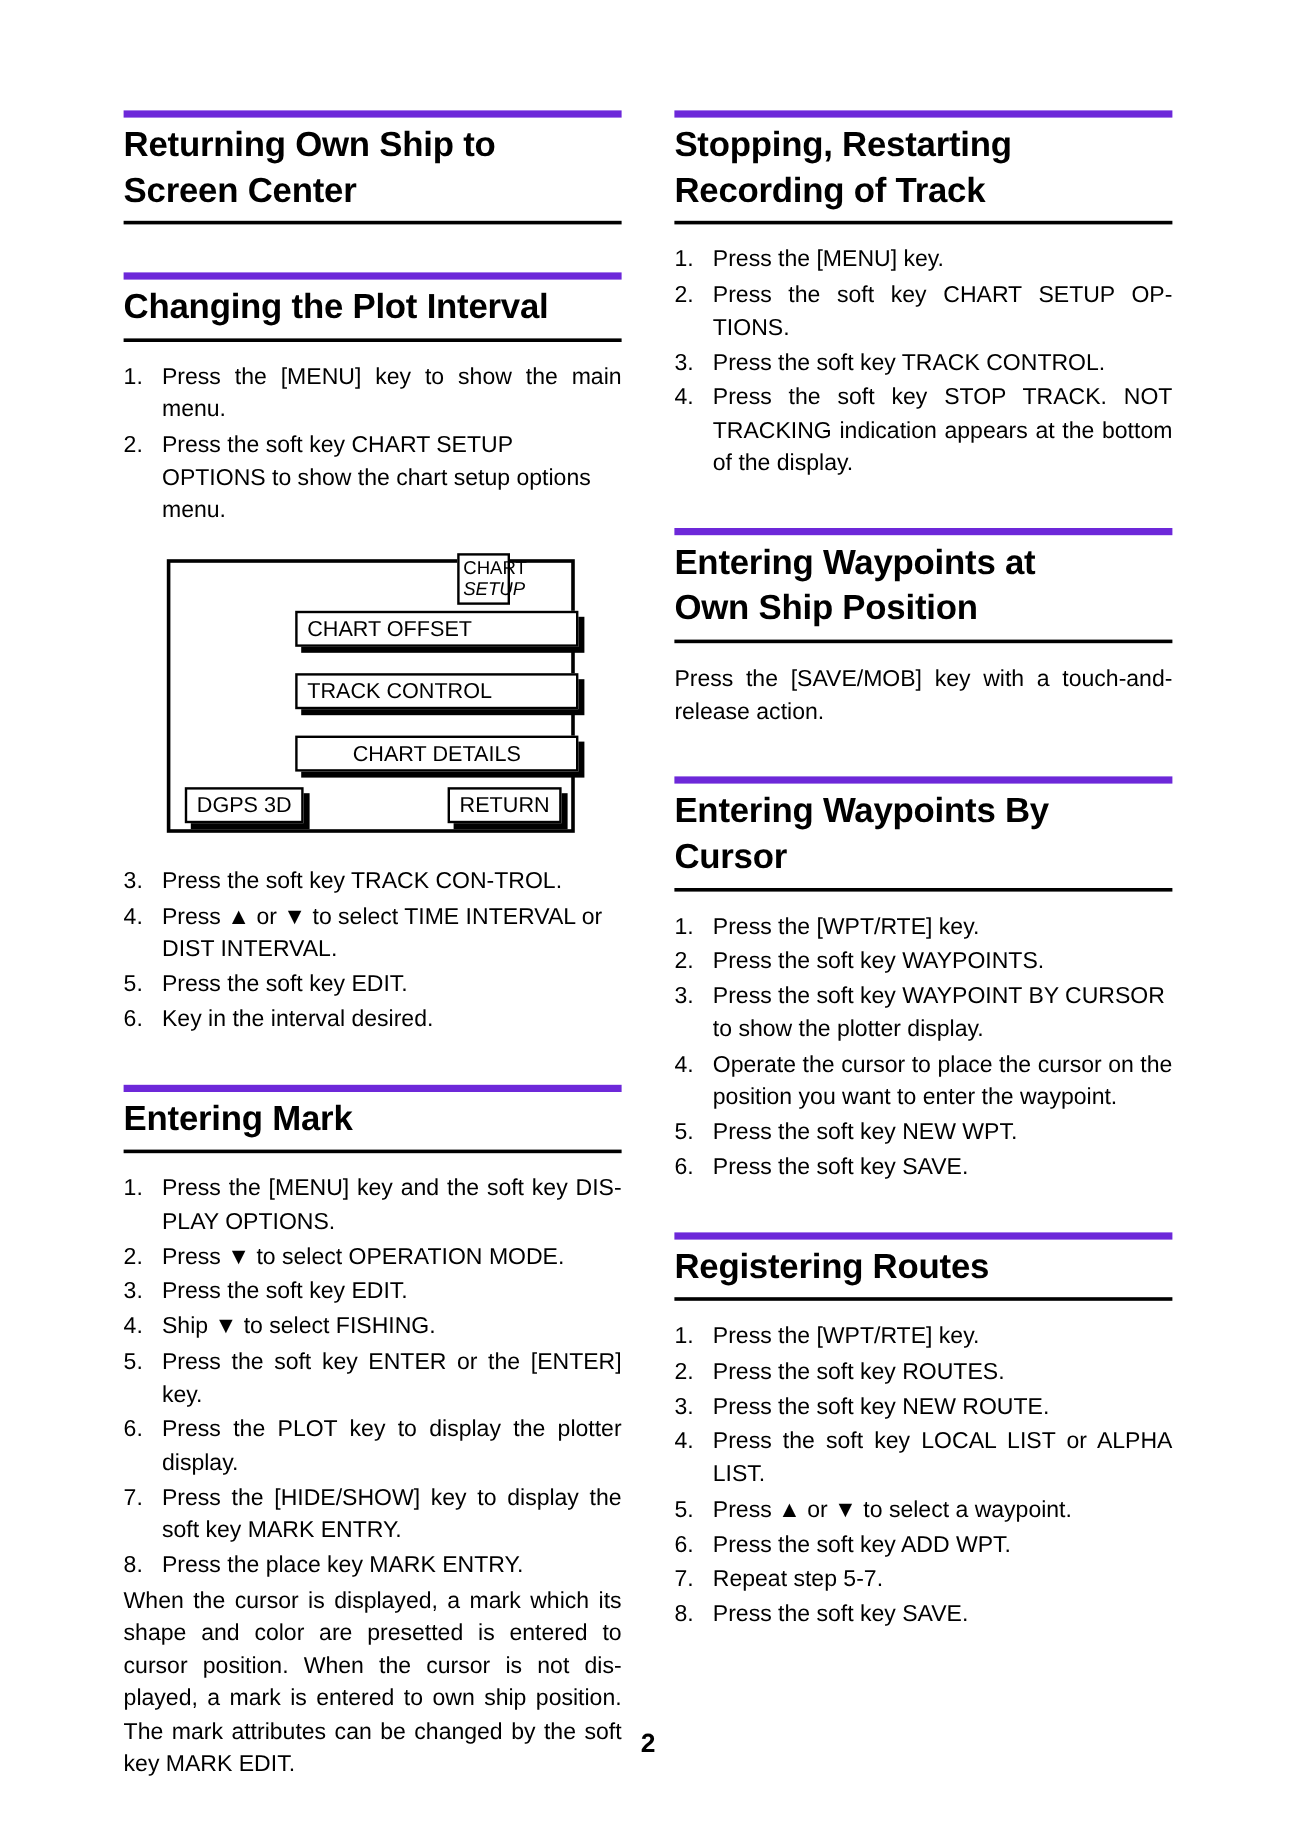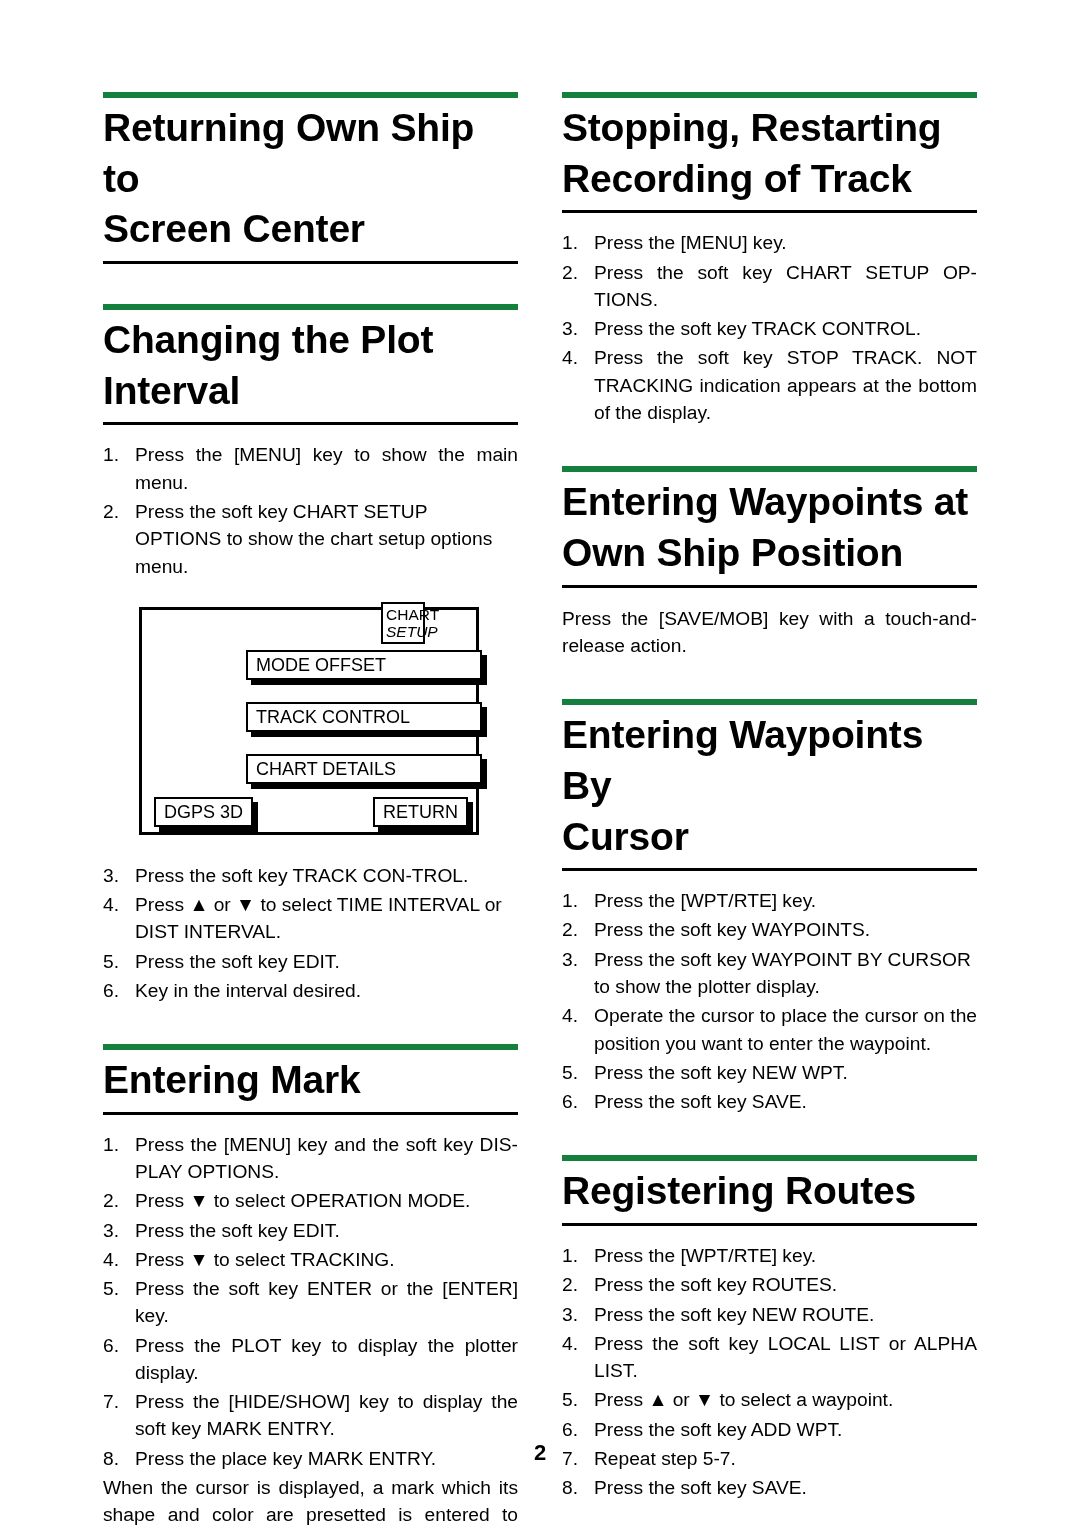--- a/index.html
+++ b/index.html
@@ -30,25 +30,25 @@
     width: 874px;
     display: flex;
     gap: 44px;
   }
   .col {
     width: 415px;
   }
 
   
   .heading {
-    border-top: 6px solid #15803d;
+    border-top: 6px solid #6d28d9;
     border-bottom: 3px solid #000;
     padding: 5px 0 6px 0;
     margin: 0 0 0 0;
-    font-size: 39px;
+    font-size: 29px;
     font-weight: bold;
     line-height: 1.30;
     letter-spacing: -0.2px;
   }
   .heading .ln { display: block; }
 
   .sec { margin-bottom: 0; }
   .sec + .sec { margin-top: 40px; }
 
   
@@ -143,21 +143,21 @@
     box-shadow: 5px 5px 0 0 #000;
     white-space: nowrap;
   }
   .skey.menu {
     left: 104px;
     width: 236px;
     height: 30px;
   }
   .sk1 { top: 40px; }
   .sk2 { top: 92px; }
-  .sk3 { top: 144px; }
+  .sk3 { top: 144px; text-align: center; }
 
   .skey.dgps {
     left: 12px;
     top: 187px;
     height: 30px;
   }
   .skey.return {
     right: 8px;
     top: 187px;
     height: 30px;
@@ -201,21 +201,21 @@
             <span class="txt">Press the [MENU] key to show the main menu.</span>
           </li>
           <li>
             <span class="num">2.</span>
             <span class="txt">Press the soft key CHART SETUP OPTIONS to show the chart setup options menu.</span>
           </li>
         </ol>
 
         <div class="figure-wrap">
           <div class="screen">
-            <div class="skey menu sk1">MODE OFFSET</div>
+            <div class="skey menu sk1">CHART OFFSET</div>
             <div class="skey menu sk2">TRACK CONTROL</div>
             <div class="skey menu sk3">CHART DETAILS</div>
             <div class="skey dgps">DGPS 3D</div>
             <div class="skey return">RETURN</div>
           </div>
           <div class="label-chart-setup">
             <span class="l1">CHART</span>
             <span class="l2">SETUP</span>
           </div>
         </div>
@@ -253,21 +253,21 @@
           <li>
             <span class="num">2.</span>
             <span class="txt">Press ▼ to select OPERATION MODE.</span>
           </li>
           <li>
             <span class="num">3.</span>
             <span class="txt">Press the soft key EDIT.</span>
           </li>
           <li>
             <span class="num">4.</span>
-            <span class="txt">Press ▼ to select TRACKING.</span>
+            <span class="txt">Ship ▼ to select FISHING.</span>
           </li>
           <li class="just">
             <span class="num">5.</span>
             <span class="txt">Press the soft key ENTER or the [ENTER] key.</span>
           </li>
           <li class="just">
             <span class="num">6.</span>
             <span class="txt">Press the PLOT key to display the plotter display.</span>
           </li>
           <li class="just">

